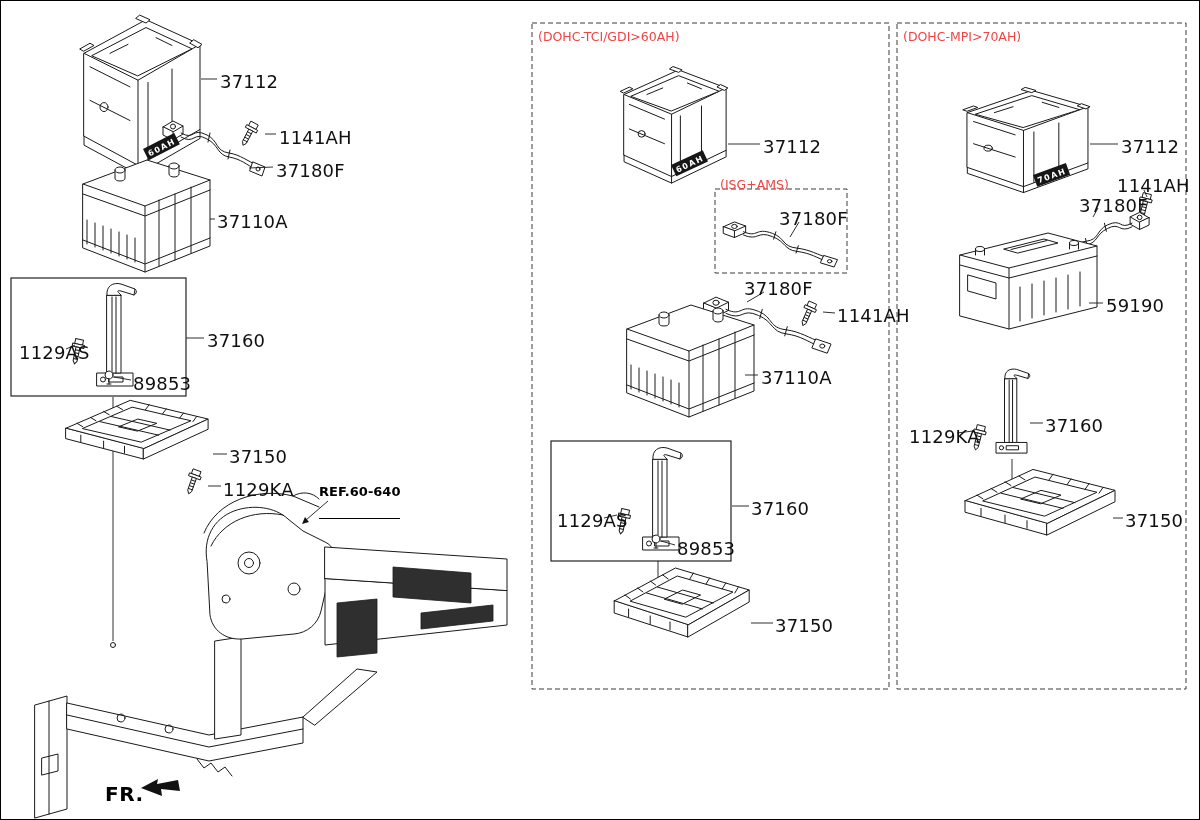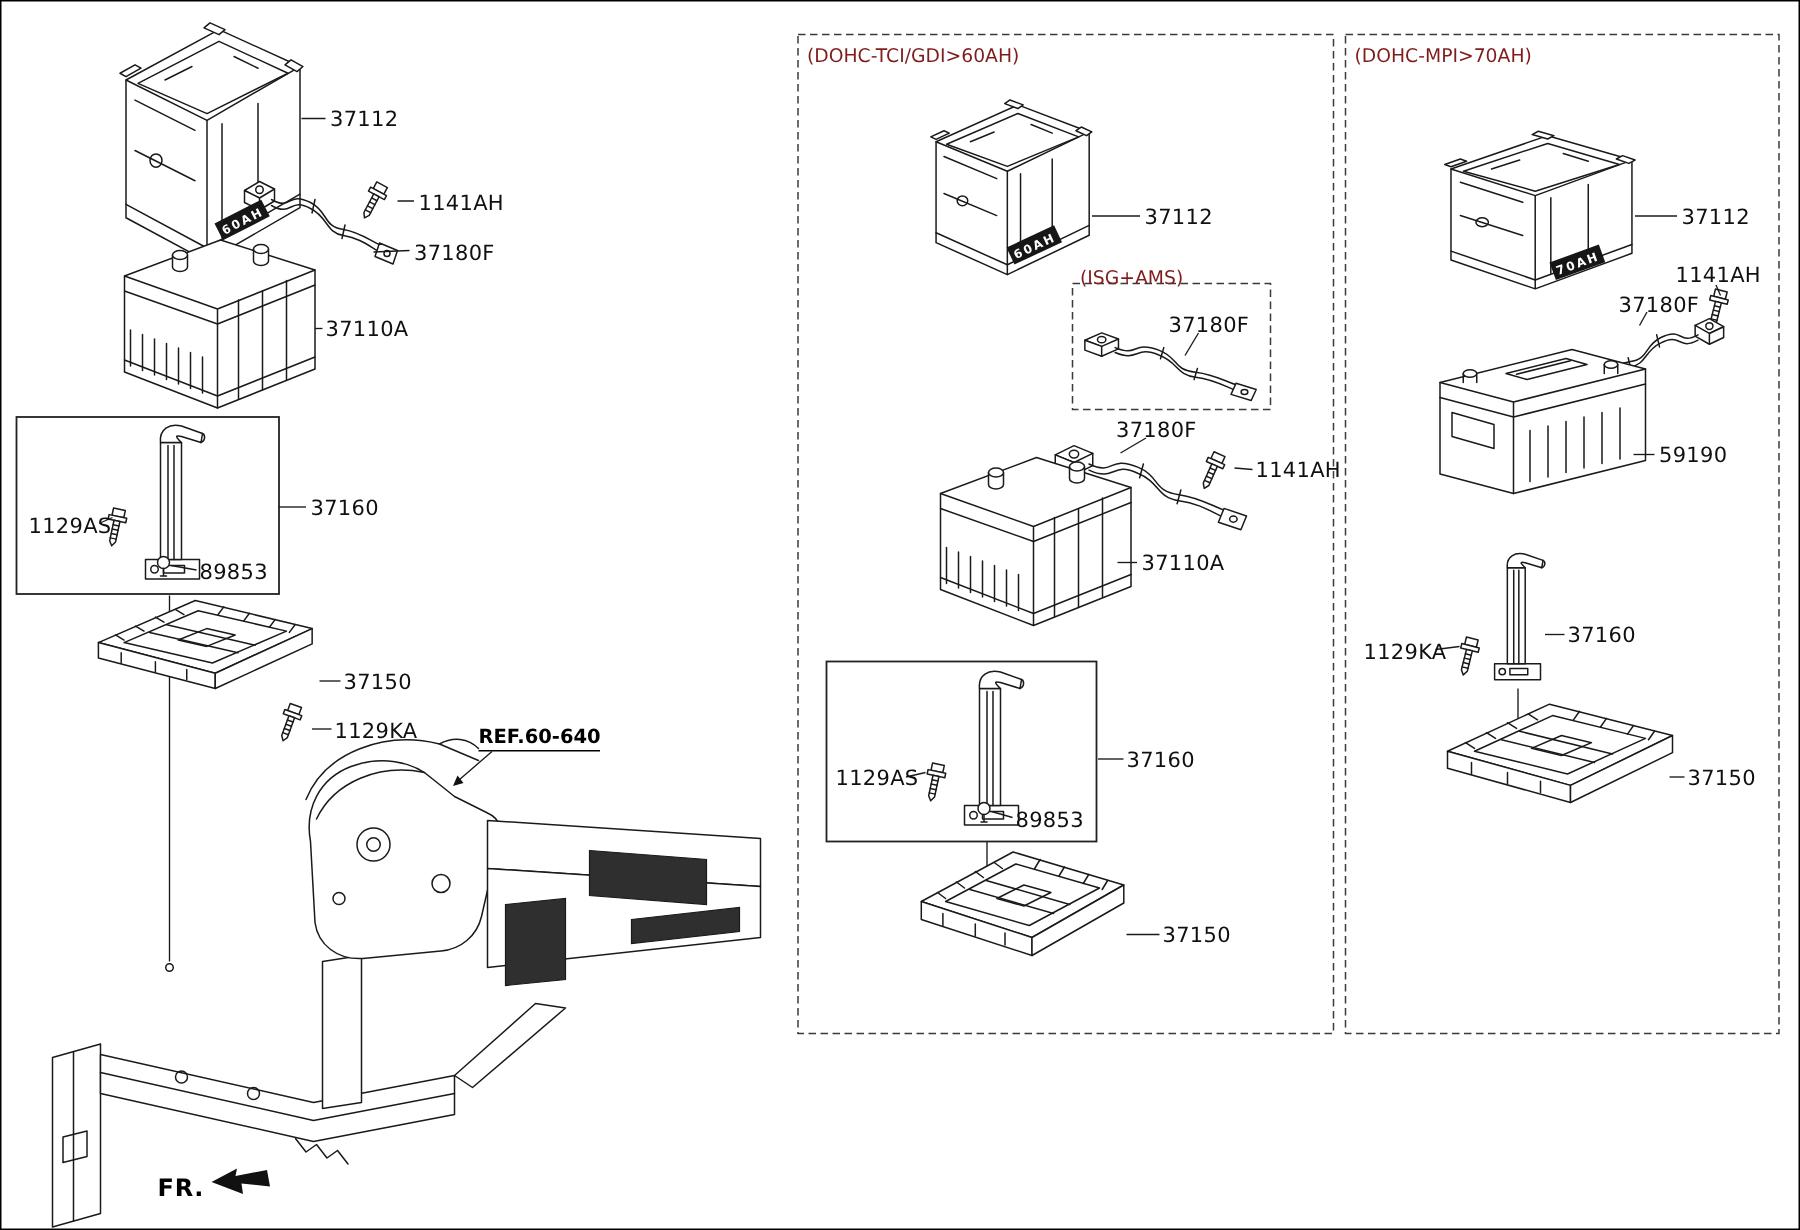--- a/index.html
+++ b/index.html
@@ -1,23 +1,23 @@
 <!DOCTYPE html>
 <html><head>
 <meta charset="utf-8">
 <style>
   html,body{margin:0;padding:0;background:#ffffff;}
   .canvas{position:relative;width:1200px;height:820px;background:#fff;border:1px solid #000;
           box-sizing:border-box;font-family:"DejaVu Sans",sans-serif;overflow:hidden;}
   .canvas svg{position:absolute;left:0;top:0;}
-  .lbl{position:absolute;font-size:14px;line-height:1.15;color:#101010;white-space:nowrap;letter-spacing:.2px;}
-  .title{position:absolute;font-size:12.5px;color:#7f1d1d;white-space:nowrap;}
+  .lbl{position:absolute;font-size:18px;line-height:1.15;color:#101010;white-space:nowrap;letter-spacing:.2px;}
+  .title{position:absolute;font-size:12.5px;color:#ef4444;white-space:nowrap;}
   .ref{position:absolute;font-size:13px;font-weight:bold;color:#000;border-bottom:1.6px solid #000;
-       padding-bottom:1px;white-space:nowrap;}
-  .fr{position:absolute;font-size:16px;font-weight:bold;color:#000;letter-spacing:.5px;}
+       padding-bottom:19px;white-space:nowrap;}
+  .fr{position:absolute;font-size:20px;font-weight:bold;color:#000;letter-spacing:.5px;}
   .ln{stroke:#1a1a1a;stroke-width:1;fill:none;vector-effect:non-scaling-stroke;stroke-linejoin:round;stroke-linecap:round;}
   .fw{fill:#fff;}
   .fd{fill:#2f2f2f;stroke:#1a1a1a;stroke-width:.8;vector-effect:non-scaling-stroke;}
   .ldr{stroke:#1a1a1a;stroke-width:.9;vector-effect:non-scaling-stroke;fill:none;}
   .dash{stroke:#3a3a3a;stroke-width:1;fill:none;stroke-dasharray:5 3;}
   .solid{stroke:#222;stroke-width:1.2;fill:none;}
   .mark-text{fill:#fff;font-family:"DejaVu Sans",sans-serif;font-weight:bold;font-size:8px;
              text-anchor:middle;letter-spacing:1.5px;}
 </style>
 </head>

